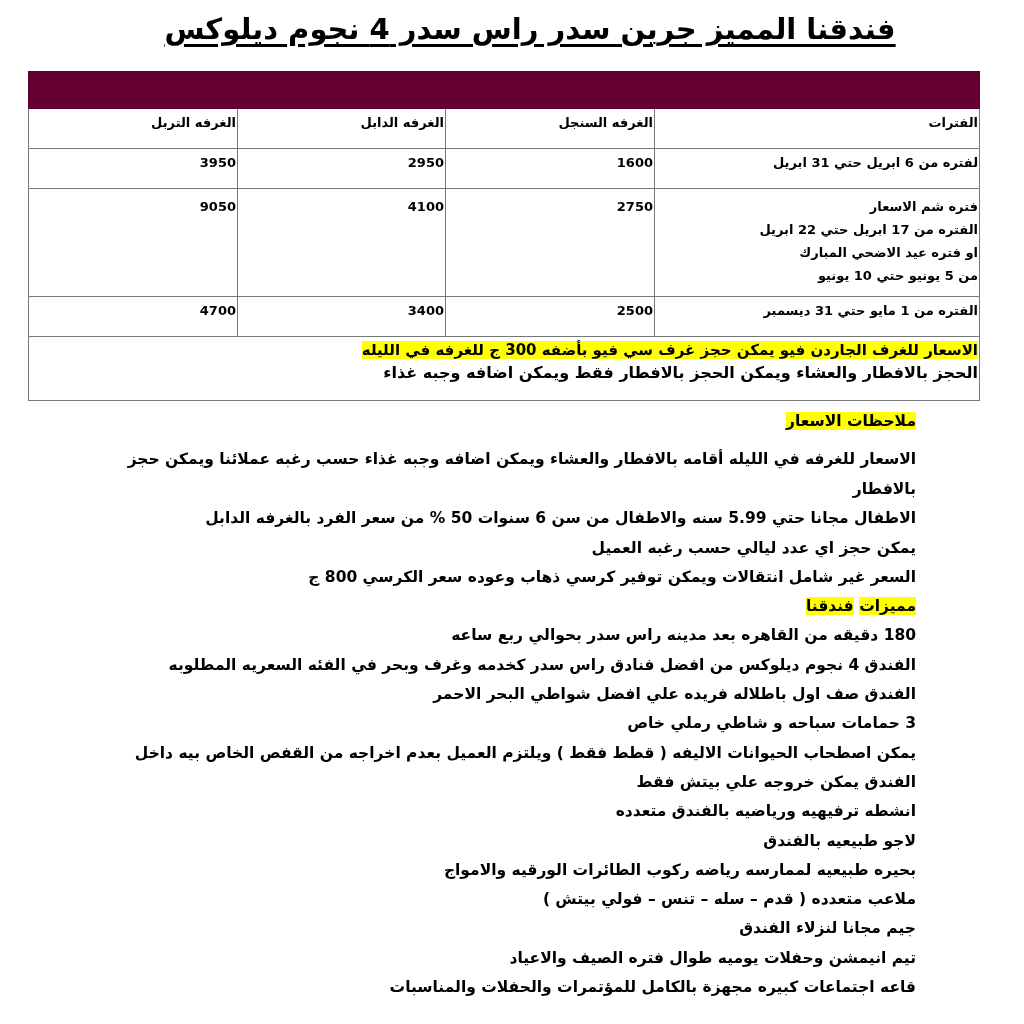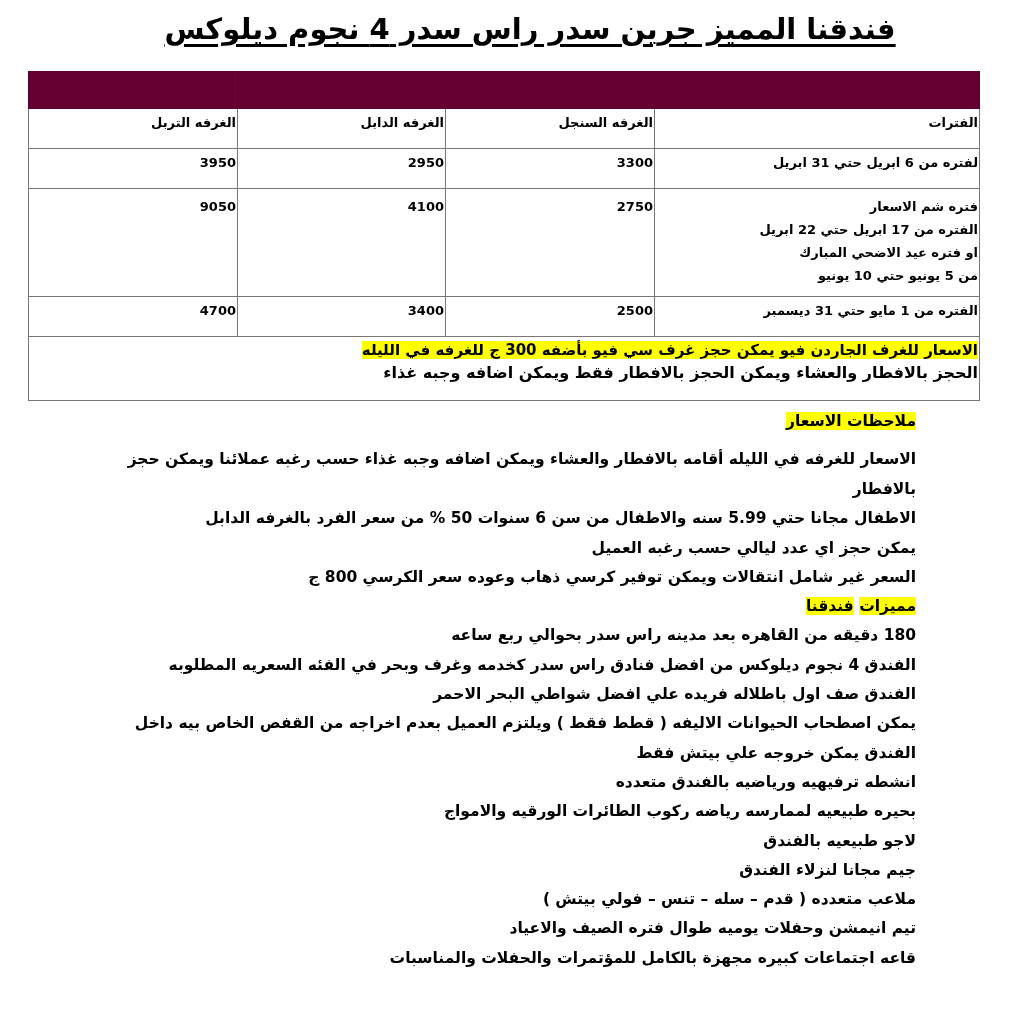--- a/index.html
+++ b/index.html
@@ -42,21 +42,21 @@
     <td></td>
   </tr>
   <tr class="hdr">
     <td>الفترات</td>
     <td>الغرفه السنجل</td>
     <td>الغرفه الدابل</td>
     <td>الغرفه التربل</td>
   </tr>
   <tr class="r1">
     <td>لفتره من 6 ابريل حتي 31  ابريل</td>
-    <td>3300</td>
+    <td>1600</td>
     <td>2950</td>
     <td>3950</td>
   </tr>
   <tr class="r2">
     <td>
       <div>فتره شم الاسعار</div>
       <div>الفتره من 17 ابريل حتي 22 ابريل</div>
       <div>او فتره عيد الاضحي المبارك</div>
       <div>من 5 يونيو حتي 10 يونيو</div>
     </td>
@@ -82,22 +82,23 @@
 <div class="notes">
   <span class="line"><span class="hl">ملاحظات الاسعار</span></span>
   <span class="line wrap" style="margin-top:8px;">الاسعار للغرفه في الليله أقامه بالافطار والعشاء ويمكن اضافه وجبه غذاء حسب رغبه عملائنا  ويمكن حجز بالافطار</span>
   <span class="line">الاطفال مجانا حتي 5.99 سنه والاطفال من سن 6 سنوات 50 % من سعر الفرد بالغرفه الدابل</span>
   <span class="line">يمكن حجز اي عدد ليالي حسب رغبه العميل</span>
   <span class="line">السعر غير شامل انتقالات ويمكن توفير كرسي ذهاب وعوده سعر الكرسي  800 ج</span>
   <span class="line"><span class="hl">مميزات</span> <span class="hl">فندقنا</span></span>
   <span class="line">180 دقيقه من القاهره بعد مدينه راس سدر بحوالي ربع ساعه</span>
   <span class="line">الفندق 4 نجوم ديلوكس من افضل فنادق راس سدر كخدمه وغرف وبحر في الفئه السعريه المطلوبه</span>
   <span class="line">الفندق صف اول باطلاله فريده علي افضل شواطي البحر الاحمر</span>
+  <span class="line">3 حمامات سباحه و شاطي رملي خاص</span>
   <span class="line">يمكن اصطحاب الحيوانات الاليفه  ( قطط فقط ) ويلتزم العميل بعدم اخراجه من القفص الخاص بيه داخل</span>
   <span class="line">الفندق يمكن خروجه علي بيتش فقط</span>
   <span class="line">انشطه ترفيهيه ورياضيه بالفندق متعدده</span>
+  <span class="line">لاجو طبيعيه بالفندق</span>
   <span class="line">بحيره طبيعيه لممارسه رياضه ركوب الطائرات الورقيه والامواج</span>
-  <span class="line">لاجو طبيعيه بالفندق</span>
+  <span class="line">ملاعب متعدده ( قدم – سله – تنس – فولي بيتش )</span>
   <span class="line">جيم مجانا لنزلاء الفندق</span>
-  <span class="line">ملاعب متعدده ( قدم – سله – تنس – فولي بيتش )</span>
   <span class="line">تيم انيمشن وحفلات يوميه طوال فتره الصيف والاعياد</span>
   <span class="line">قاعه اجتماعات كبيره مجهزة بالكامل للمؤتمرات والحفلات والمناسبات</span>
 </div>
 
 </body></html>

